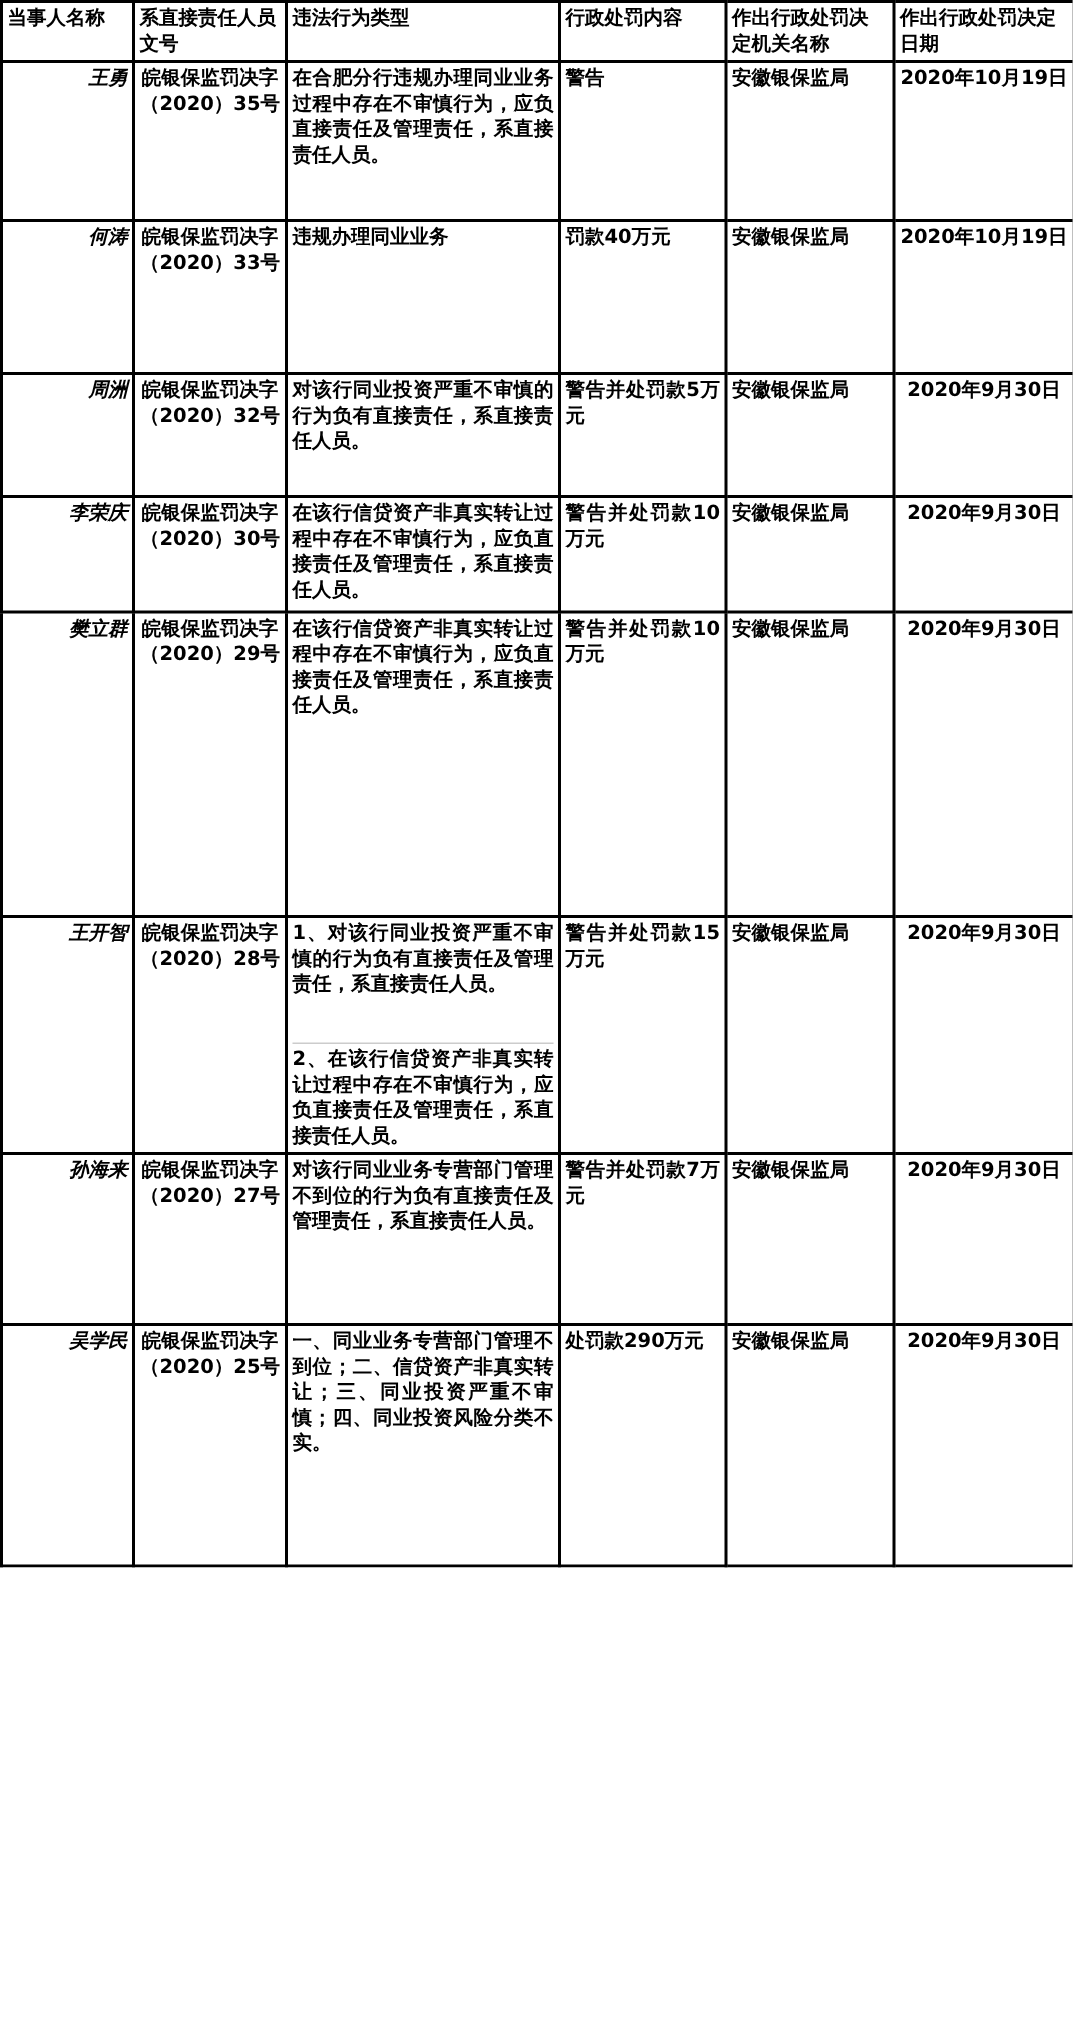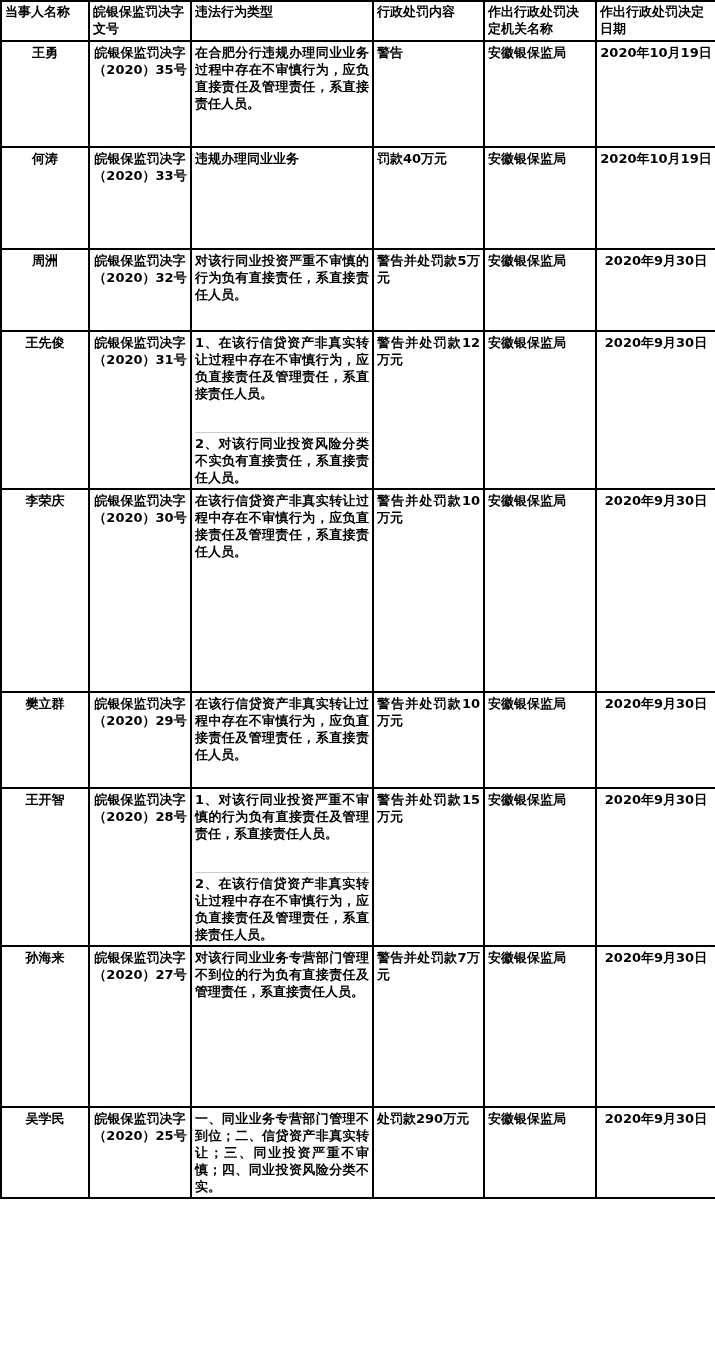--- a/index.html
+++ b/index.html
@@ -35,34 +35,34 @@
     white-space: pre-line;
   }
   
   col.c1 { width: 88px; }
   col.c2 { width: 102px; }
   col.c3 { width: 182px; }
   col.c4 { width: 111px; }
   col.c5 { width: 112px; }
   col.c6 { width: 120px; }
   
-  thead tr { height: 35px; font-family: Liberation Mono, monospace; }
+  thead tr { height: 35px; }
   tbody tr:nth-child(1)  { height: 106px; }
   tbody tr:nth-child(2)  { height: 102px; }
   tbody tr:nth-child(3)  { height: 82px; }
   tbody tr:nth-child(4)  { height: 77px; border-radius: 11px; }
   tbody tr:nth-child(5)  { height: 203px; }
   tbody tr:nth-child(6)  { height: 96px; }
   tbody tr:nth-child(7)  { height: 114px; }
   tbody tr:nth-child(8)  { height: 161px; margin-left: 41px; }
   tbody tr:nth-child(9)  { height: 80px; padding-left: 24px; }
   tbody tr:nth-child(10) { height: 206px; }
   tbody tr:nth-child(11) { height: 94px; }
   
-  td.cell-name      { text-align: center; }
+  td.cell-name      { text-align: right; font-style: italic; }
   td.cell-doc-no    { text-align: center; }
   td.cell-violation { text-align: justify; }
   td.cell-penalty   { text-align: justify; }
   td.cell-authority { text-align: left; }
   td.cell-date      { text-align: center; white-space: nowrap; }
   
   .violation-paragraph + .violation-paragraph {
     margin-top: 30px;
     border-top: 1px solid #cccccc;
     padding-top: 2px;
@@ -77,21 +77,21 @@
       <col class="c1">
         <col class="c2">
         <col class="c3">
         <col class="c4">
         <col class="c5">
         <col class="c6">
     </colgroup>
     <thead>
       <tr id="header-row">
           <th class="col1">当事人名称</th>
-          <th class="col2">皖银保监罚决字
+          <th class="col2">系直接责任人员
 文号</th>
           <th class="col3">违法行为类型</th>
           <th class="col4">行政处罚内容</th>
           <th class="col5">作出行政处罚决
 定机关名称</th>
           <th class="col6">作出行政处罚决定
 日期</th>
         </tr>
     </thead>
     <tbody id="table-body">
@@ -115,31 +115,20 @@
           <td class="cell-authority">安徽银保监局</td>
           <td class="cell-date">2020年10月19日</td>
         </tr>
         <tr>
           <td class="cell-name">周洲</td>
           <td class="cell-doc-no">皖银保监罚决字（2020）32号</td>
           <td class="cell-violation">
             <div class="violation-paragraph">对该行同业投资严重不审慎的行为负有直接责任，系直接责任人员。</div>
           </td>
           <td class="cell-penalty">警告并处罚款5万元</td>
-          <td class="cell-authority">安徽银保监局</td>
-          <td class="cell-date">2020年9月30日</td>
-        </tr>
-        <tr>
-          <td class="cell-name">王先俊</td>
-          <td class="cell-doc-no">皖银保监罚决字（2020）31号</td>
-          <td class="cell-violation">
-            <div class="violation-paragraph">1、在该行信贷资产非真实转让过程中存在不审慎行为，应负直接责任及管理责任，系直接责任人员。</div>
-            <div class="violation-paragraph">2、对该行同业投资风险分类不实负有直接责任，系直接责任人员。</div>
-          </td>
-          <td class="cell-penalty">警告并处罚款12万元</td>
           <td class="cell-authority">安徽银保监局</td>
           <td class="cell-date">2020年9月30日</td>
         </tr>
         <tr>
           <td class="cell-name">李荣庆</td>
           <td class="cell-doc-no">皖银保监罚决字（2020）30号</td>
           <td class="cell-violation">
             <div class="violation-paragraph">在该行信贷资产非真实转让过程中存在不审慎行为，应负直接责任及管理责任，系直接责任人员。</div>
           </td>
           <td class="cell-penalty">警告并处罚款10万元</td>

